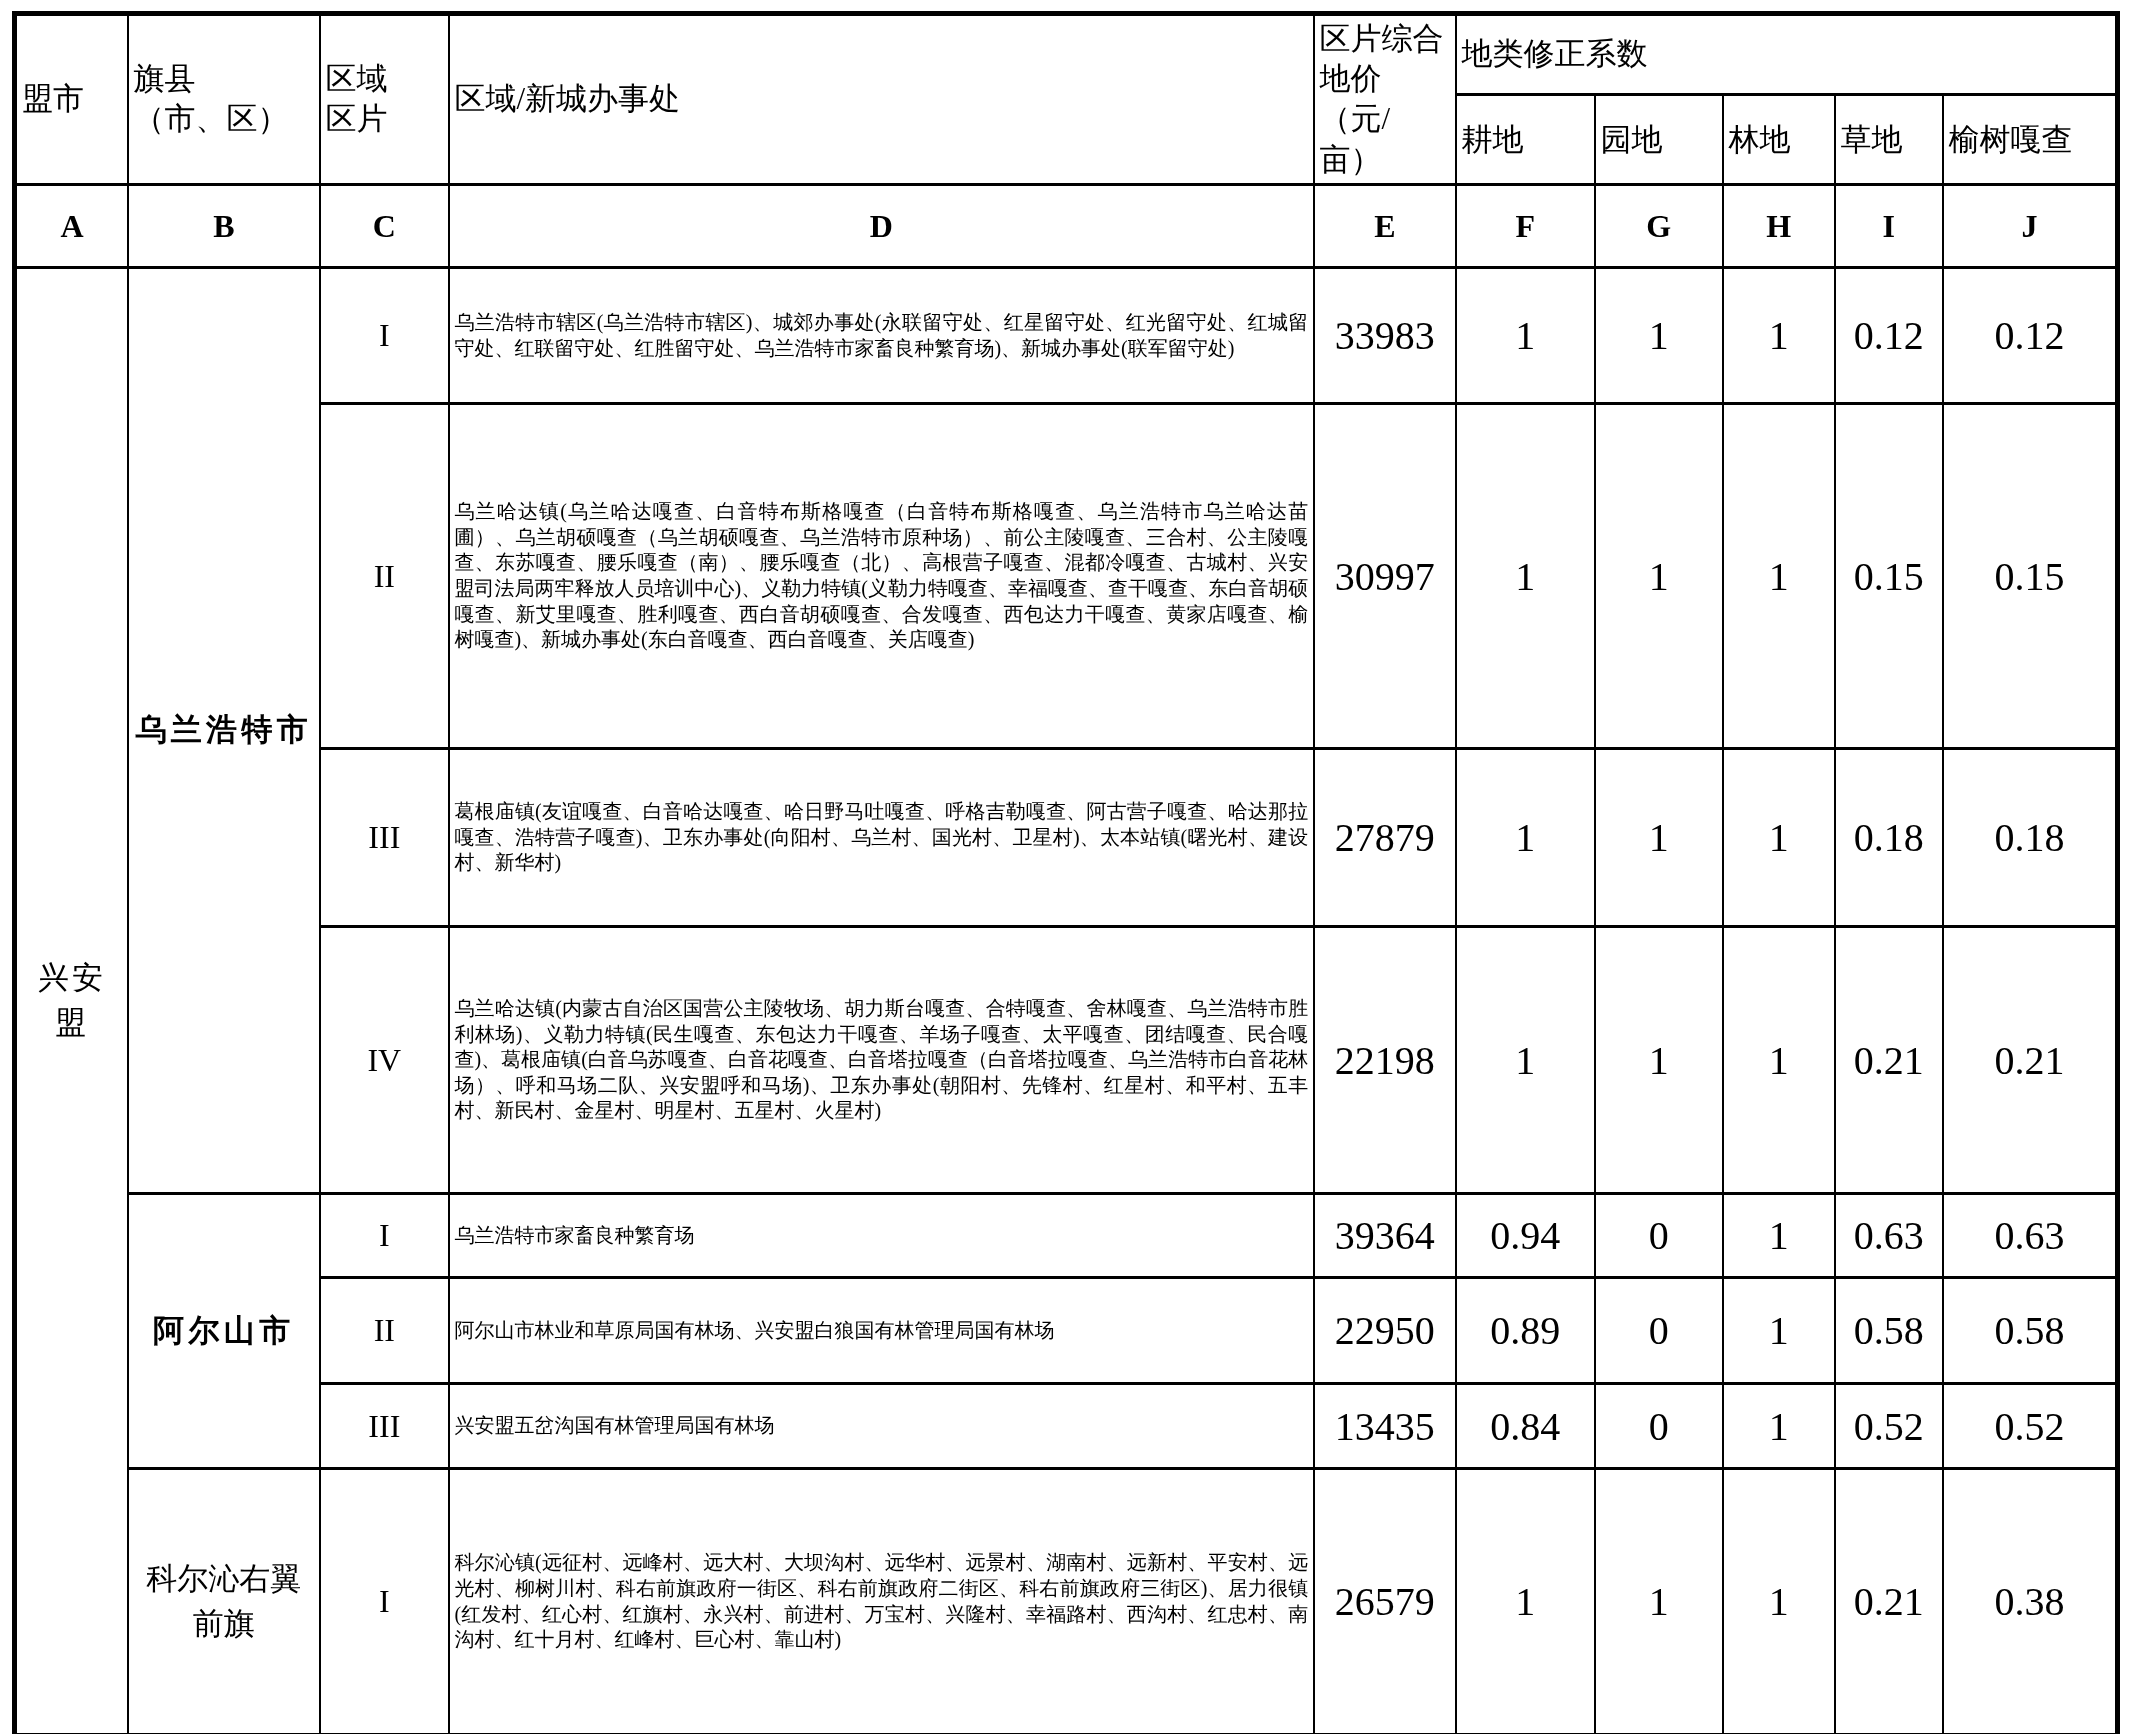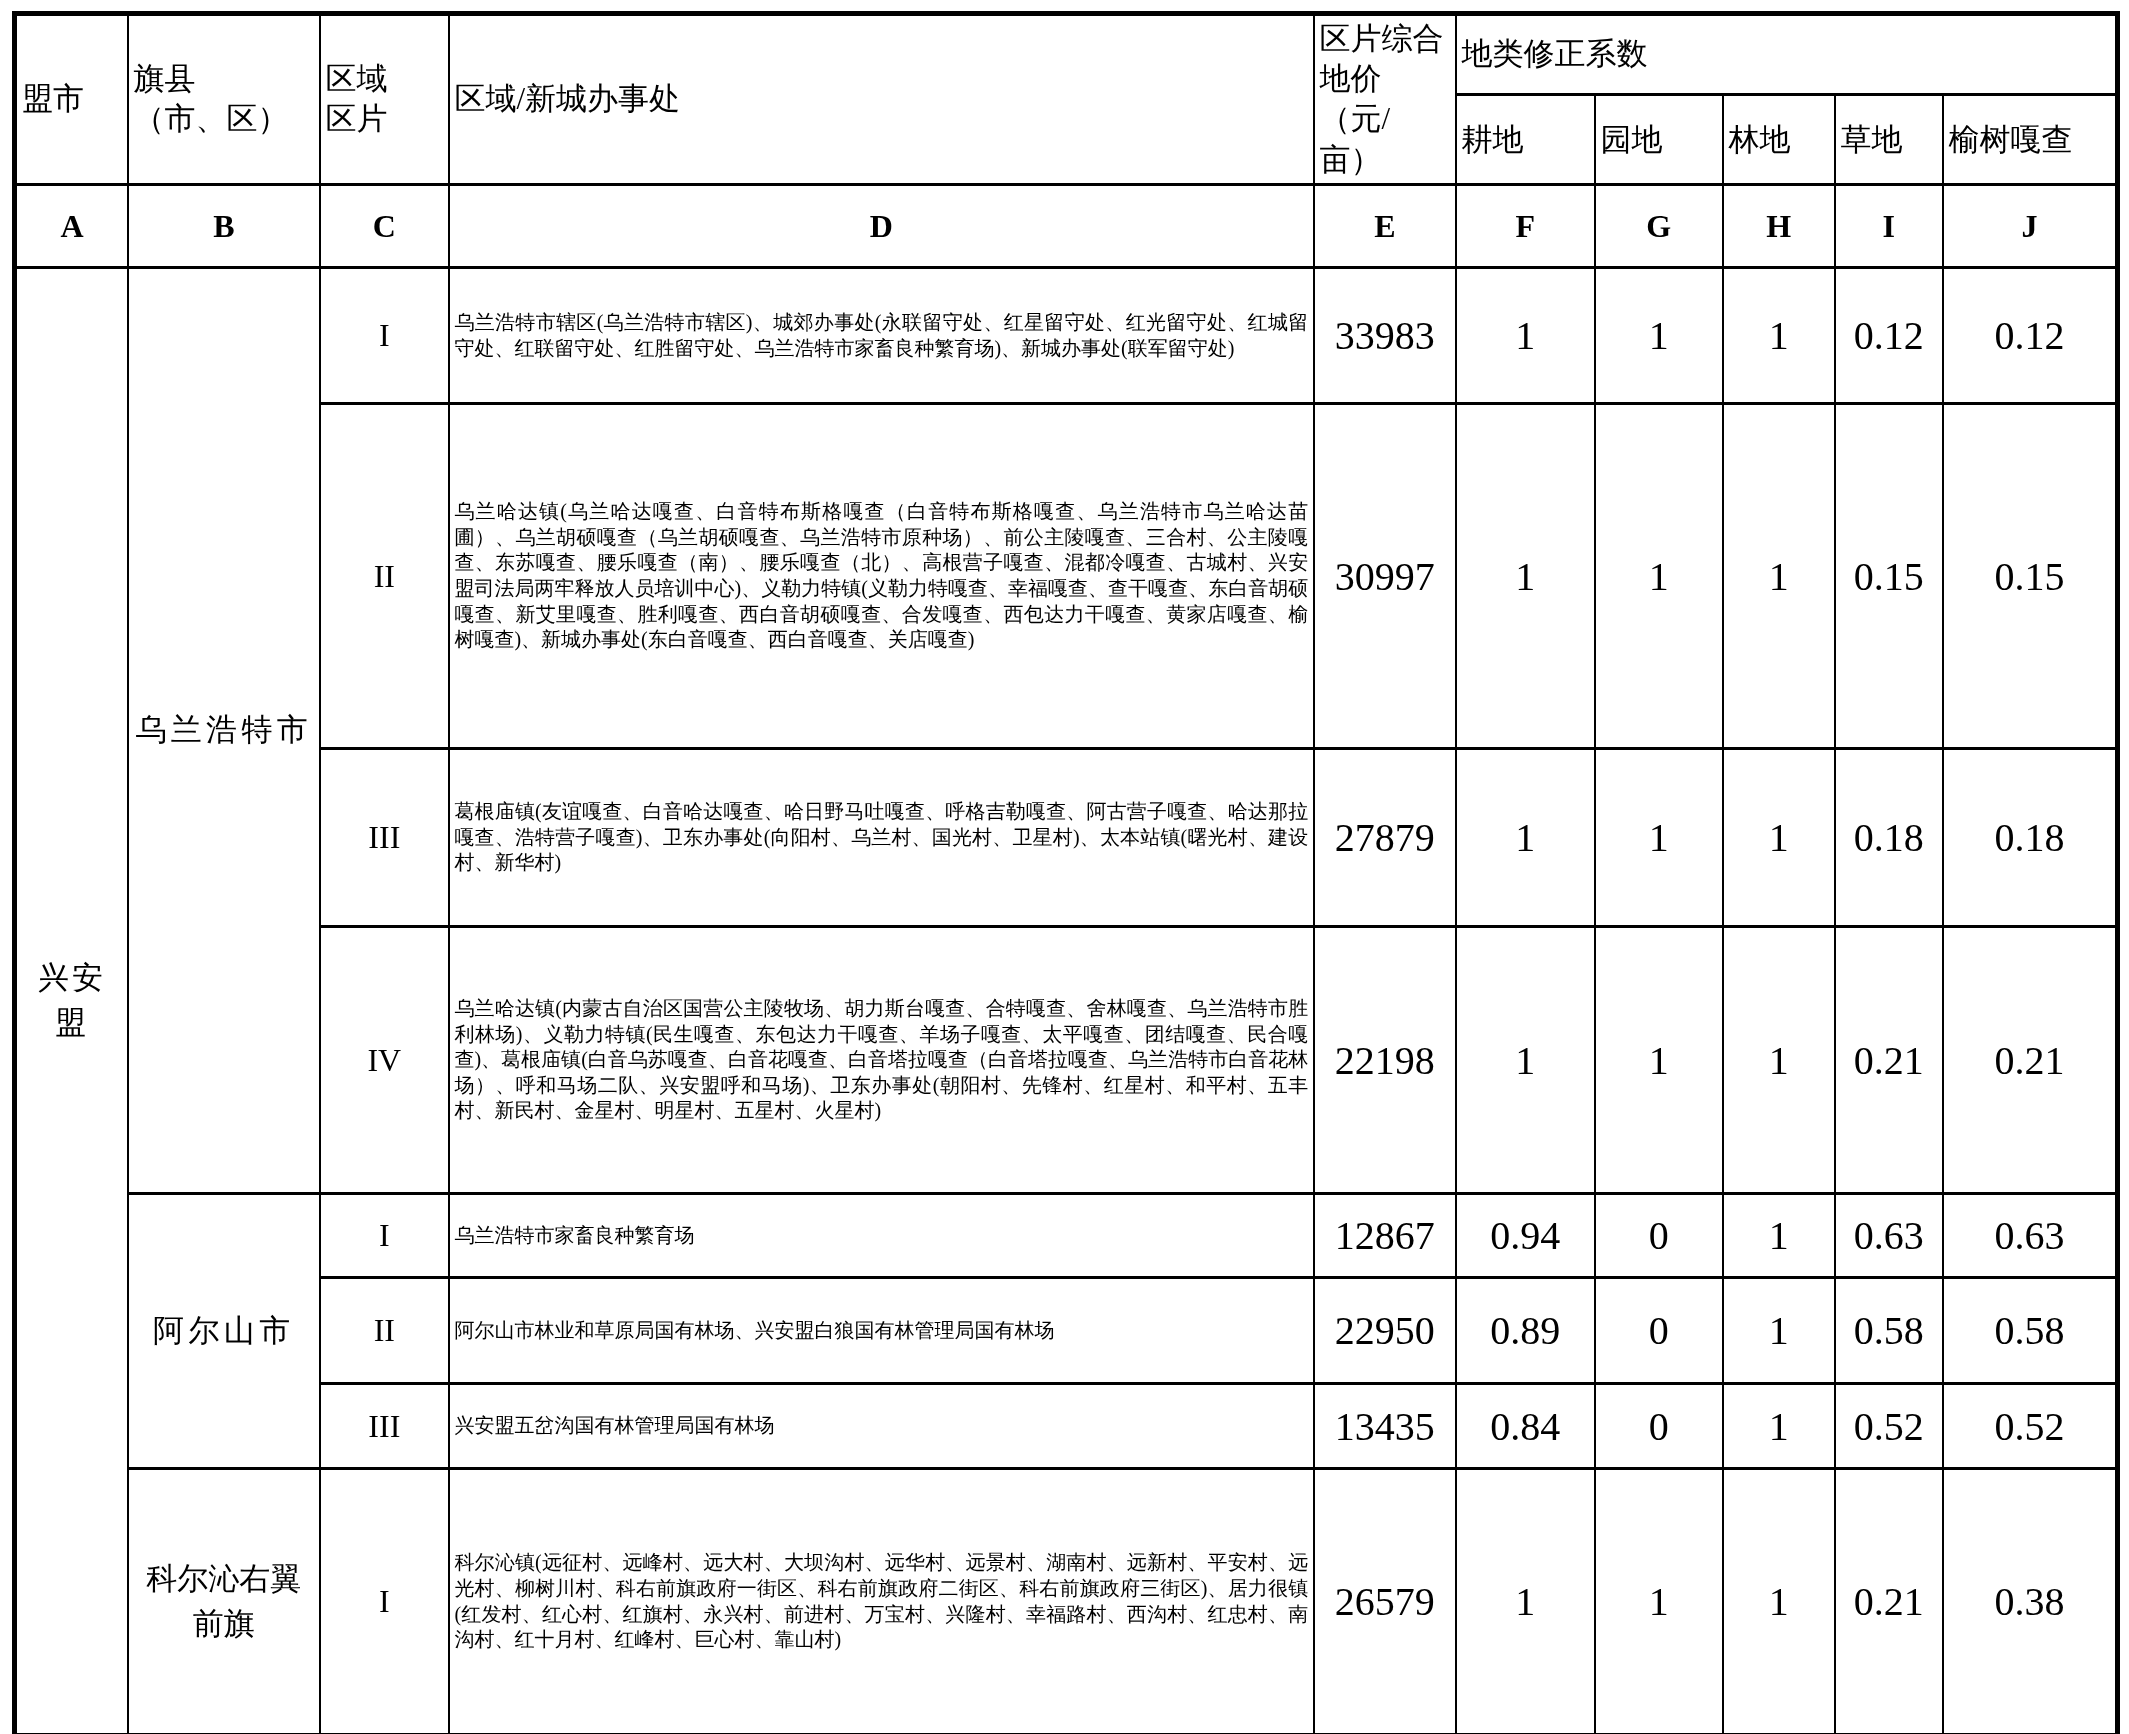--- a/index.html
+++ b/index.html
@@ -46,21 +46,21 @@
     font-weight: bold;
     font-size: 32px;
     text-align: center;
     font-family: "Liberation Serif", "DejaVu Serif", serif;
   }
   .league-cell, .banner-cell {
     text-align: center;
     font-size: 31px;
     line-height: 1.45;
   }
-  .spaced { letter-spacing: 0.14em; }
+  .spaced { letter-spacing: 0.14em; font-weight: bold; }
   .league-cell { letter-spacing: 0.10em; }
   .zone-cell {
     text-align: center;
     font-size: 32px;
     font-family: "Liberation Serif", "DejaVu Serif", serif;
   }
   .desc-cell {
     font-size: 20px;
     line-height: 1.28;
     text-align: justify;
@@ -170,21 +170,21 @@
       <td class="num-cell">1</td>
       <td class="num-cell">1</td>
       <td class="num-cell">0.21</td>
       <td class="num-cell">0.21</td>
     </tr>
 
     <tr style="height:84px">
       <td rowspan="3" class="banner-cell spaced">阿尔山市</td>
       <td class="zone-cell">I</td>
       <td class="desc-cell">乌兰浩特市家畜良种繁育场</td>
-      <td class="num-cell">12867</td>
+      <td class="num-cell">39364</td>
       <td class="num-cell">0.94</td>
       <td class="num-cell">0</td>
       <td class="num-cell">1</td>
       <td class="num-cell">0.63</td>
       <td class="num-cell">0.63</td>
     </tr>
 
     <tr style="height:106px">
       <td class="zone-cell">II</td>
       <td class="desc-cell">阿尔山市林业和草原局国有林场、兴安盟白狼国有林管理局国有林场</td>

